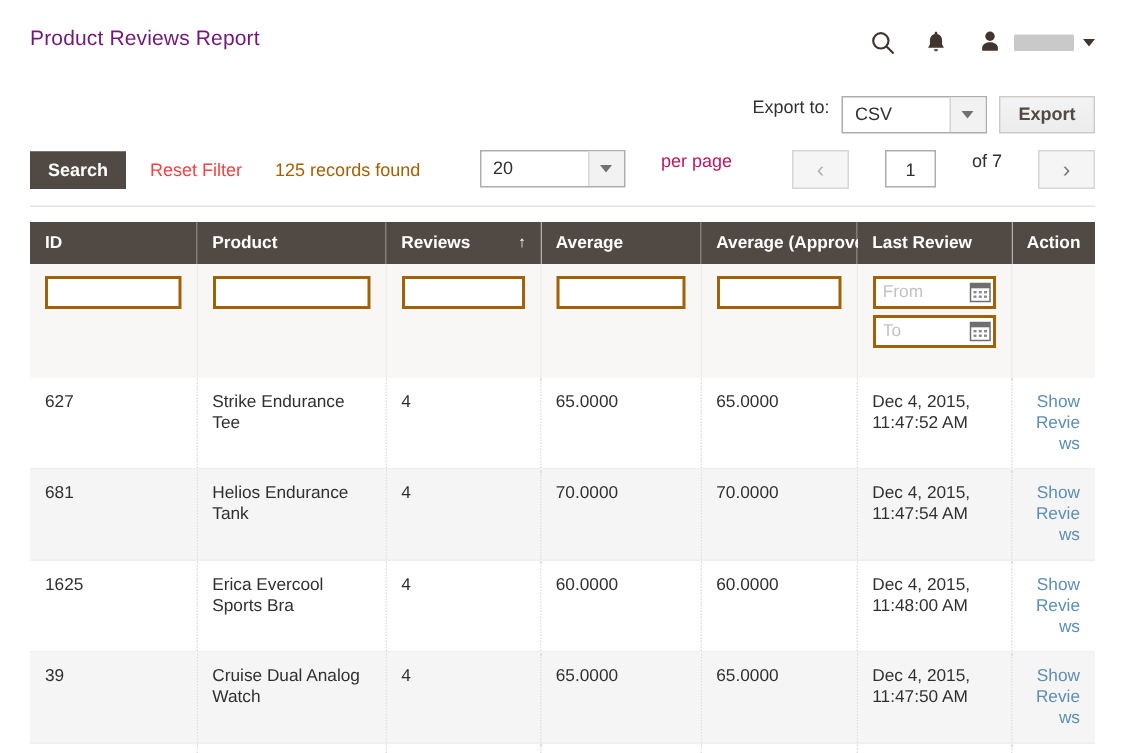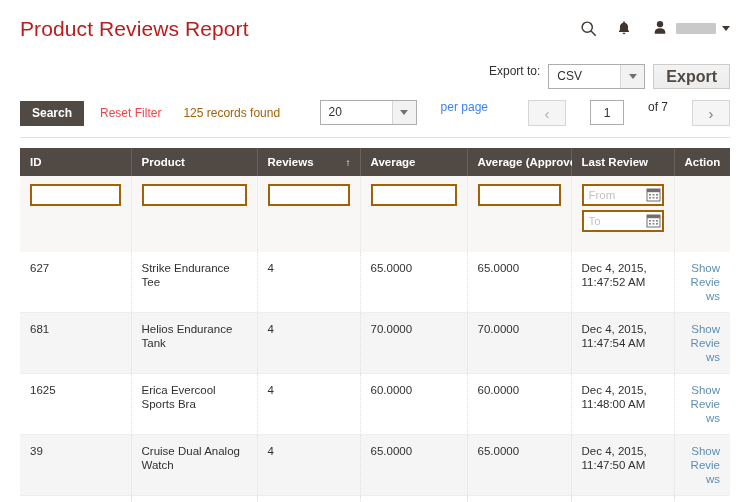--- a/index.html
+++ b/index.html
@@ -24,23 +24,23 @@
 
   
   .page-header {
     position: relative;
     height: 58px;
     padding: 0 20px;
     display: flex;
     align-items: flex-start;
   }
   .page-title {
-    font-size: 21px;
+    font-size: 14px;
     font-weight: 400;
-    color: #b91c1c;
+    color: #701a75;
     letter-spacing: .1px;
     margin: 18px 0 0 0;
     line-height: 1;
     flex: 1;
   }
   .header-tools {
     display: flex;
     align-items: center;
     gap: 16px;
     margin-top: 18px;
@@ -115,21 +115,21 @@
     width: 0; height: 0;
     border-left: 4px solid transparent;
     border-right: 4px solid transparent;
     border-top: 5px solid #75706b;
     display: block;
   }
   .btn-grey {
     border: 1px solid #cecbc8;
     background: linear-gradient(180deg,#f3f3f3 0%, #ececec 100%);
     color: #514943;
-    font-size: 16px;
+    font-size: 12px;
     font-weight: 600;
     height: 25px;
     padding: 0 12px;
     box-sizing: border-box;
     line-height: 23px;
     cursor: pointer;
   }
 
   
   .grid-toolbar {
@@ -163,21 +163,21 @@
     color: #a16207;
     margin-left: 22px;
   }
   .pager {
     margin-left: auto;
     display: flex;
     gap: 24px;
   }
   .per-page-label {
     font-size: 12px;
-    color: #3b82f6;
+    color: #be185d;
   }
   .pager-arrow {
     width: 38px;
     height: 26px;
     border: 1px solid #d6d6d6;
     background: #f5f5f5;
     display: flex;
     align-items: center;
     justify-content: center;
     box-sizing: border-box;

